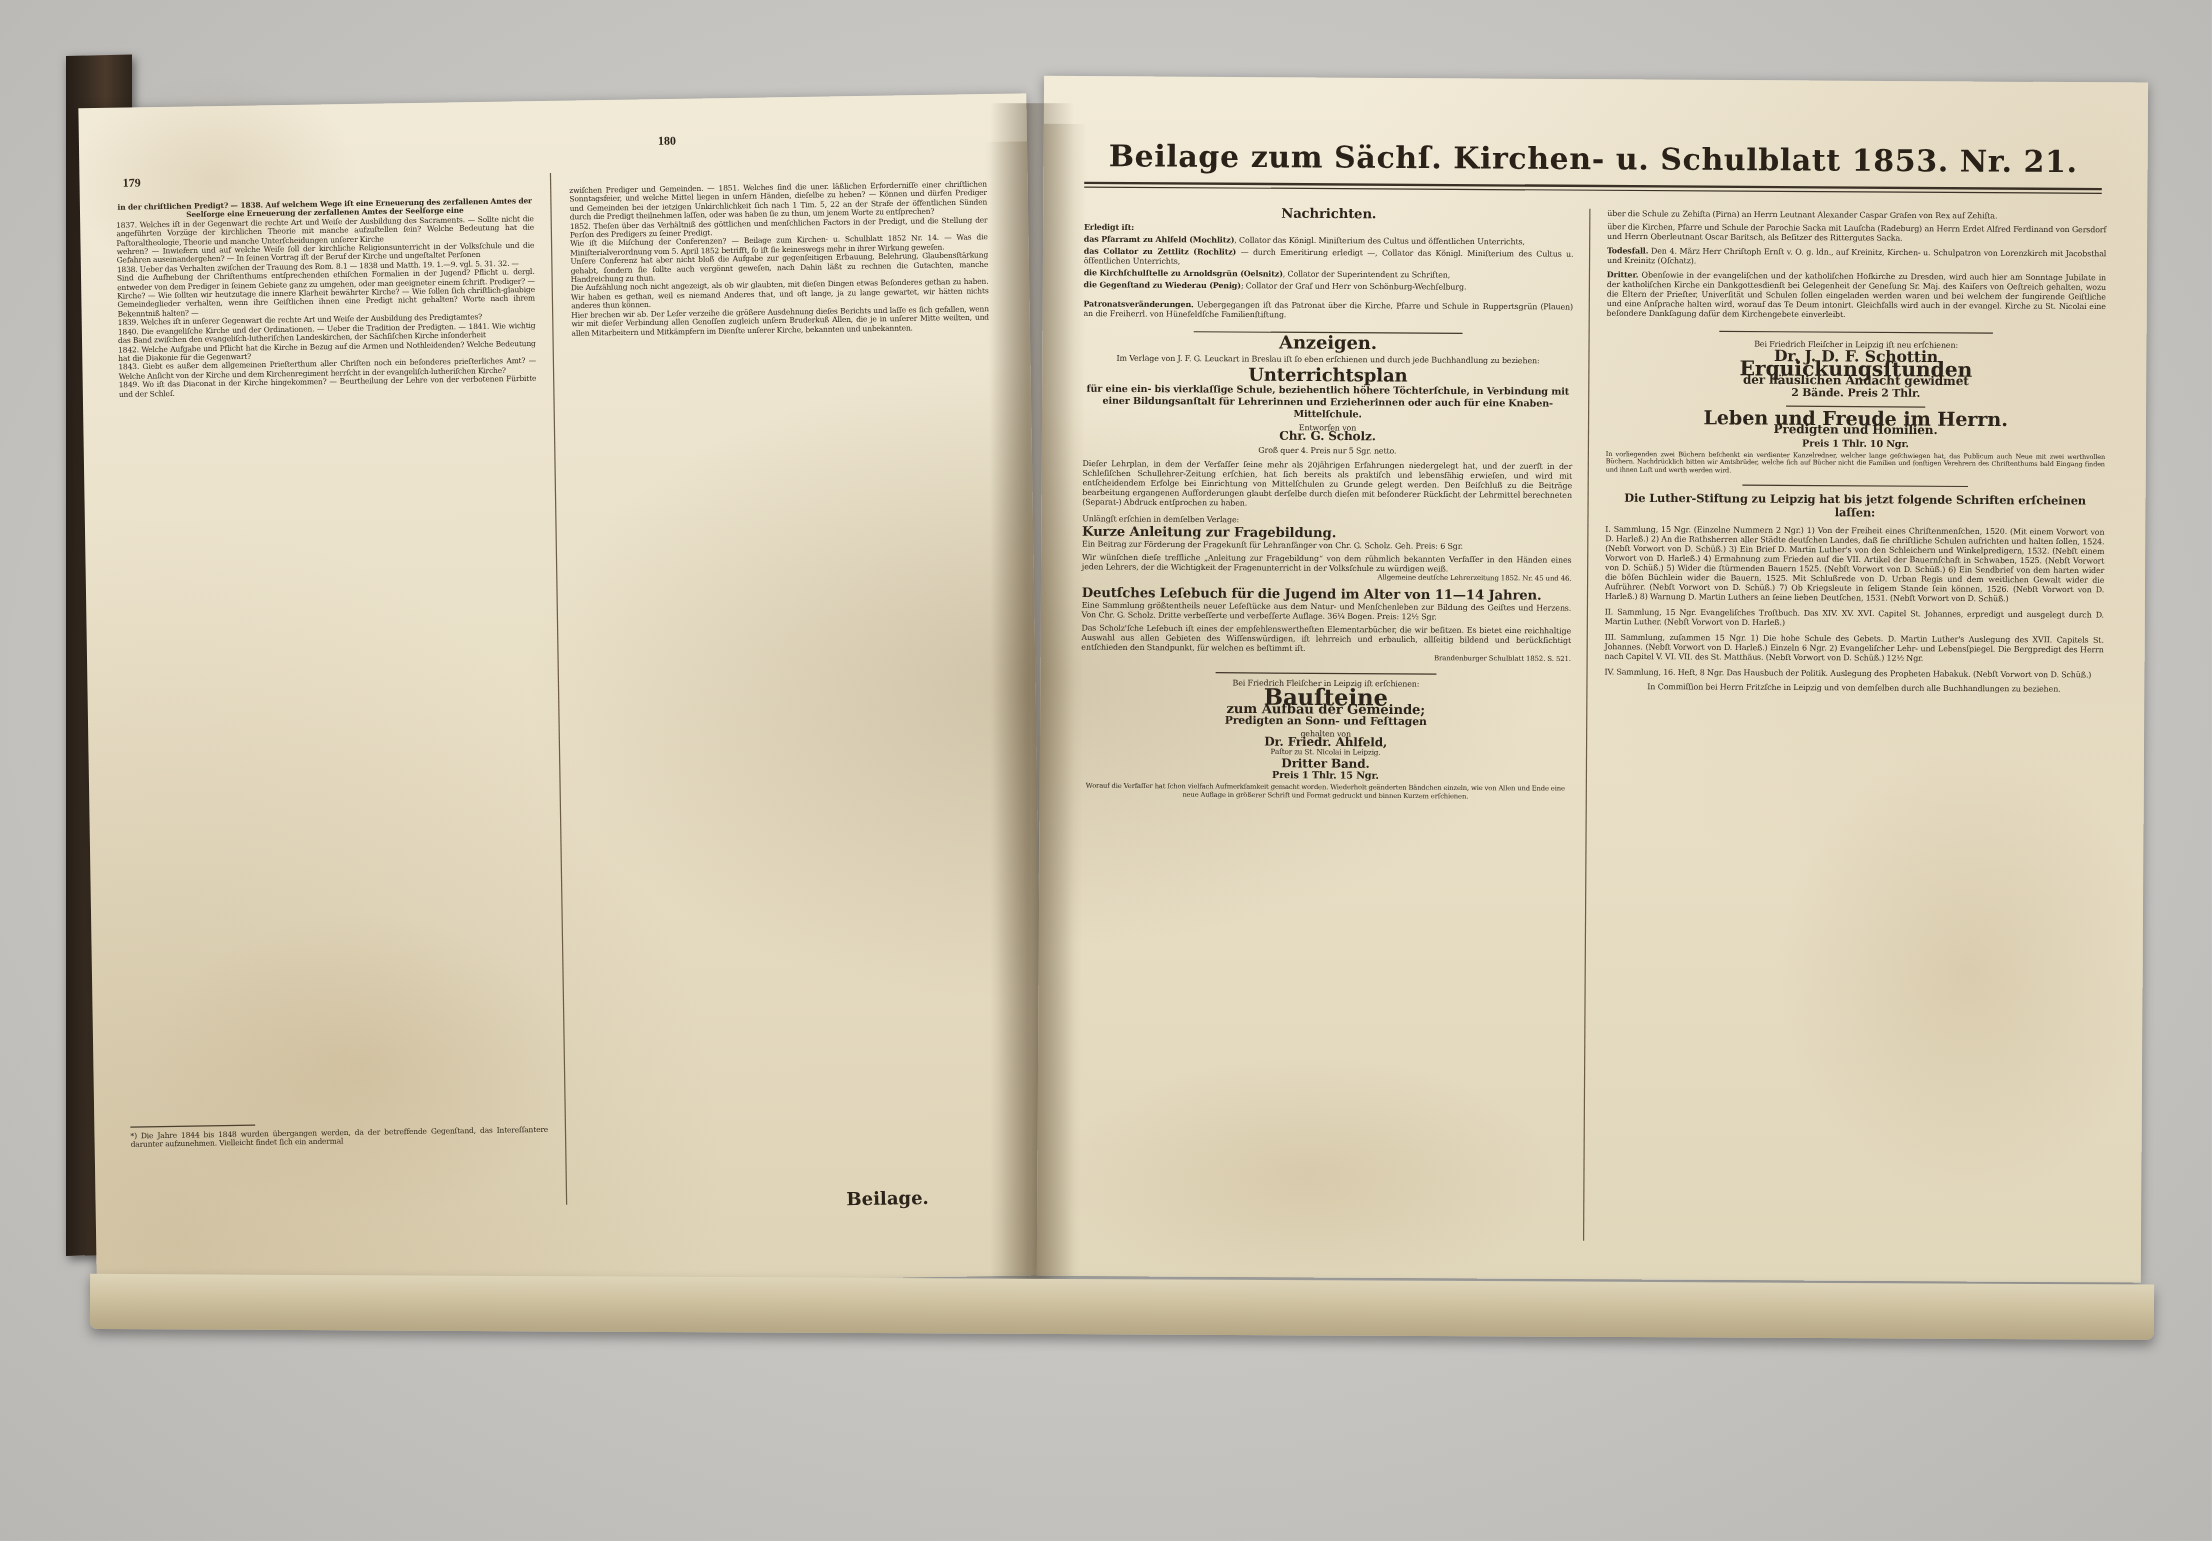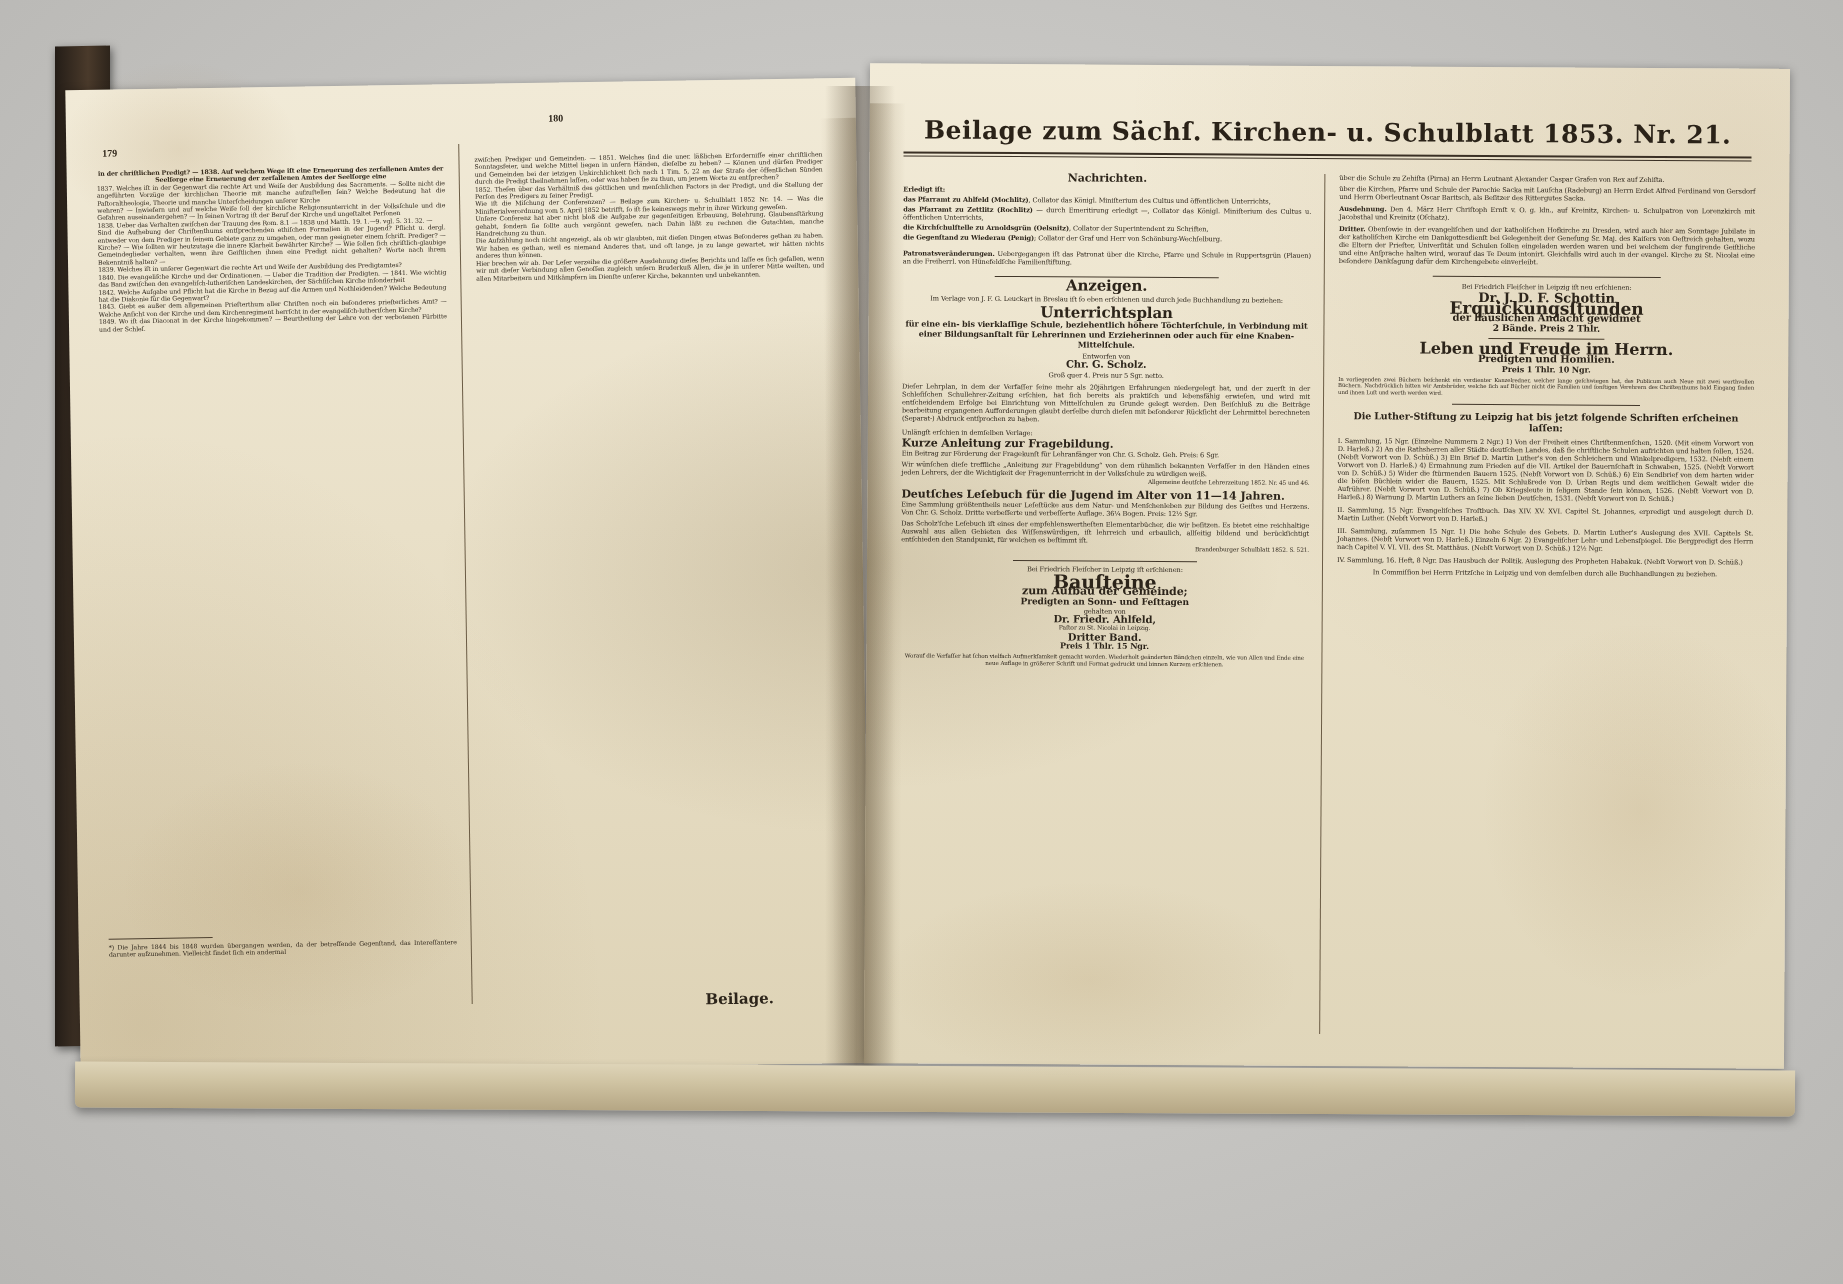--- a/index.html
+++ b/index.html
@@ -179,21 +179,21 @@
 
       <div class="txtcol tiny2 fl" style="left:34px;top:108px;width:408px;">
 
         <div class="hdg" style="font-size:11px;margin:2px 0 4px;">Nachrichten.</div>
 
         <div class="b">Erledigt iſt:</div>
         <div style="margin-top:2px;">
           <span class="b">das Pfarramt zu Ahlfeld (Mochlitz)</span><span>, Collator das Königl. Miniſterium des Cultus und öffentlichen Unterrichts,</span>
         </div>
         <div style="margin-top:2px;">
-          <span class="b">das Pfarramt zu Zettlitz (Rochlitz)</span><span> — durch Emeritirung erledigt —, Collator das Königl. Miniſterium des Cultus u. öffentlichen Unterrichts,</span>
+          <span class="b">das Collator zu Zettlitz (Rochlitz)</span><span> — durch Emeritirung erledigt —, Collator das Königl. Miniſterium des Cultus u. öffentlichen Unterrichts,</span>
         </div>
         <div style="margin-top:2px;">
           <span class="b">die Kirchſchulſtelle zu Arnoldsgrün (Oelsnitz)</span><span>, Collator der Superintendent zu Schriften,</span>
         </div>
         <div style="margin-top:2px;">
           <span class="b">die Gegenſtand zu Wiederau (Penig)</span><span>; Collator der Graf und Herr von Schönburg-Wechſelburg.</span>
         </div>
 
         <div style="margin-top:8px;">
           <span class="b">Patronatsveränderungen.</span>
@@ -235,21 +235,21 @@
         <div style="text-align:center;font-size:10px;font-weight:bold;margin-top:2px;">Dritter Band.</div>
         <div style="text-align:center;font-size:8px;font-weight:bold;">Preis 1 Thlr. 15 Ngr.</div>
         <div style="font-size:5.6px;line-height:6.6px;text-align:center;margin-top:4px;">Worauf die Verfaſſer hat ſchon vielfach Aufmerkſamkeit gemacht worden. Wiederholt geänderten Bändchen einzeln, wie von Allen und Ende eine neue Auflage in größerer Schrift und Format gedruckt und binnen Kurzem erſchienen.</div>
       </div>
 
       <div class="txtcol tiny2 fl" style="left:470px;top:108px;width:416px;">
 
         <div>über die Schule zu Zehiſta (Pirna) an Herrn Leutnant Alexander Caspar Grafen von Rex auf Zehiſta.</div>
         <div style="margin-top:3px;">über die Kirchen, Pfarre und Schule der Parochie Sacka mit Lauſcha (Radeburg) an Herrn Erdet Alfred Ferdinand von Gersdorf und Herrn Oberleutnant Oscar Baritsch, als Beſitzer des Rittergutes Sacka.</div>
         <div style="margin-top:4px;">
-          <span class="b">Ausdehnung.</span>
+          <span class="b">Todesfall.</span>
           <span>Den 4. März Herr Chriſtoph Ernſt v. O. g. ldn., auf Kreinitz, Kirchen- u. Schulpatron von Lorenzkirch mit Jacobsthal und Kreinitz (Oſchatz).</span>
         </div>
         <div style="margin-top:4px;">
           <span class="b">Dritter.</span>
           <span>Obenſowie in der evangeliſchen und der katholiſchen Hofkirche zu Dresden, wird auch hier am Sonntage Jubilate in der katholiſchen Kirche ein Dankgottesdienſt bei Gelegenheit der Geneſung Sr. Maj. des Kaiſers von Oeſtreich gehalten, wozu die Eltern der Prieſter, Univerſität und Schulen ſollen eingeladen werden waren und bei welchem der fungirende Geiſtliche und eine Anſprache halten wird, worauf das Te Deum intonirt. Gleichfalls wird auch in der evangel. Kirche zu St. Nicolai eine beſondere Dankſagung dafür dem Kirchengebete einverleibt.</span>
         </div>
 
         <div class="rule" style="margin:10px auto 6px;width:55%;"></div>
 
         <div style="text-align:center;">Bei Friedrich Fleiſcher in Leipzig iſt neu erſchienen:</div>

